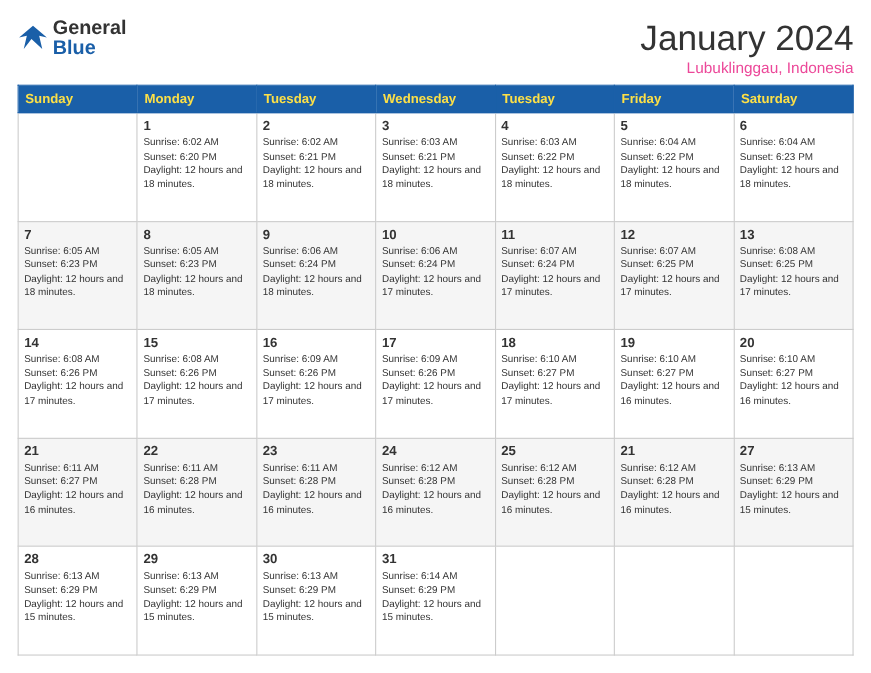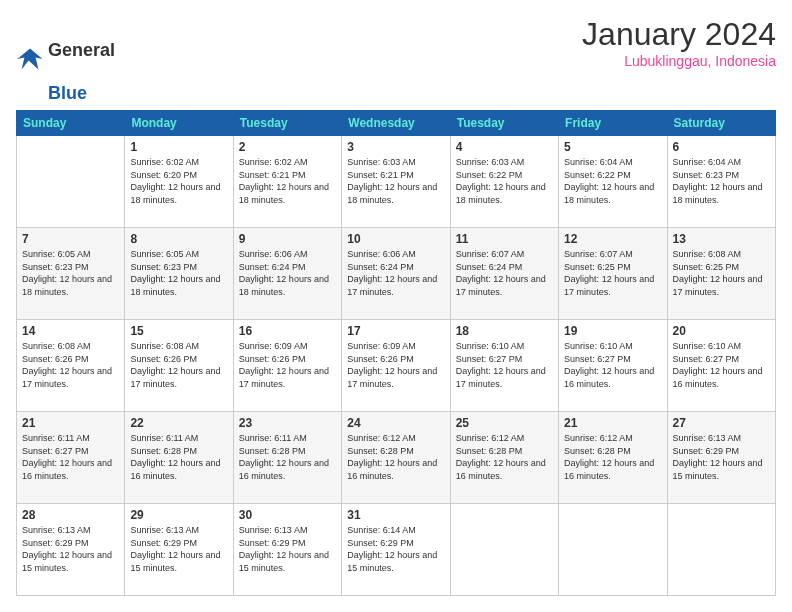--- a/index.html
+++ b/index.html
@@ -26,21 +26,20 @@
     .logo {
       display: flex;
       align-items: center;
       gap: 4px;
     }
     .logo-text {
       font-size: 18px;
       font-weight: bold;
       color: #333;
       line-height: 1;
-      margin-top: 25px;
     }
     .logo-text span {
       color: #1a5fa8;
     }
     .logo-bird {
       width: 28px;
       height: 28px;
     }
     .title-block {
       text-align: right;
@@ -56,21 +55,21 @@
     }
     .calendar {
       flex: 1;
       border: 1px solid #ccc;
       border-collapse: collapse;
       width: 100%;
       table-layout: fixed;
     }
     .calendar th {
       background: #1a5fa8;
-      color: #5eead4;
+      color: #fde047;
       text-align: left;
       padding: 5px 6px;
       font-size: 12px;
       font-weight: bold;
       border: 1px solid #1a5fa8;
     }
     .calendar td {
       border: 1px solid #ccc;
       vertical-align: top;
       padding: 4px 5px;

